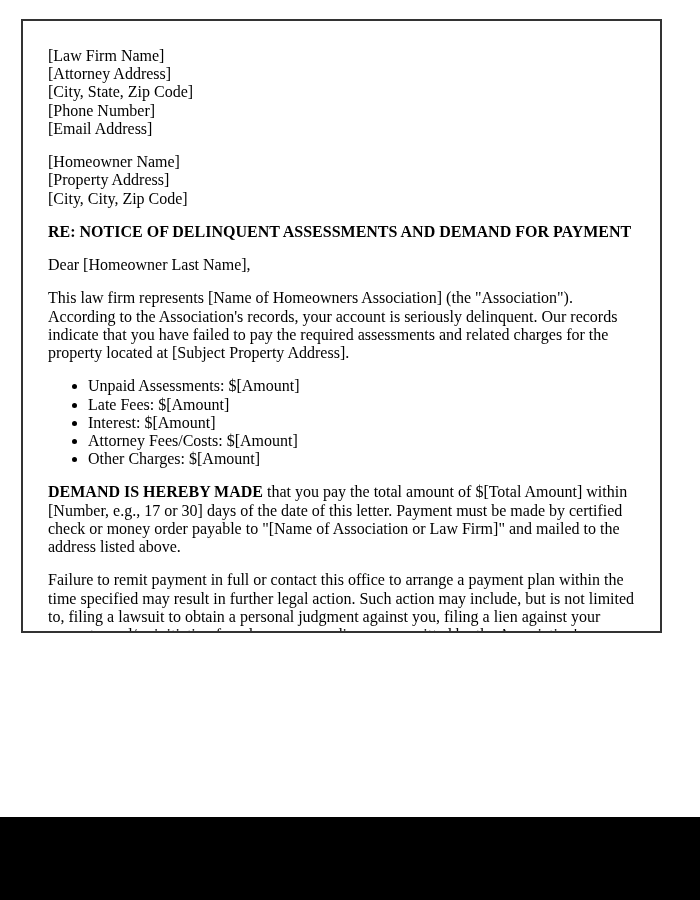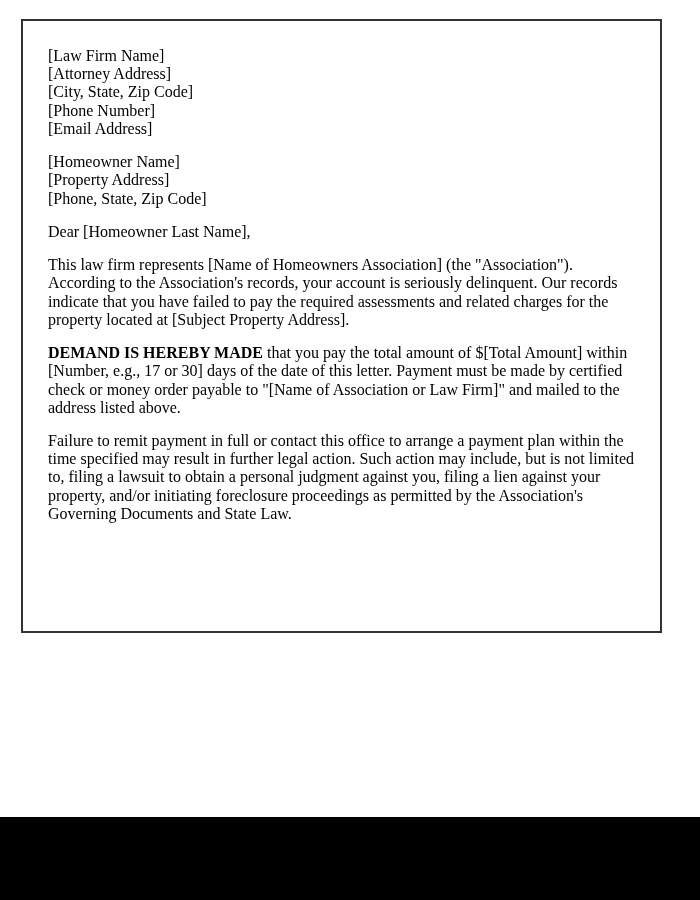--- a/index.html
+++ b/index.html
@@ -71,29 +71,37 @@
 
     <p class="block">[Law Firm Name]
 [Attorney Address]
 [City, State, Zip Code]
 [Phone Number]
 [Email Address]</p>
 
 
     <p class="block">[Homeowner Name]
 [Property Address]
-[Phone, State, Zip Code]</p>
+[City, City, Zip Code]</p>
 
+    <p class="subject">RE: NOTICE OF DELINQUENT ASSESSMENTS AND DEMAND FOR PAYMENT</p>
 
 
     <p>Dear [Homeowner Last Name],</p>
 
     <p>This law firm represents [Name of Homeowners Association] (the "Association"). According to the Association's records, your account is seriously delinquent. Our records indicate that you have failed to pay the required assessments and related charges for the property located at [Subject Property Address].</p>
 
 
+    <ul>
+        <li>Unpaid Assessments: $[Amount]</li>
+        <li>Late Fees: $[Amount]</li>
+        <li>Interest: $[Amount]</li>
+        <li>Attorney Fees/Costs: $[Amount]</li>
+        <li>Other Charges: $[Amount]</li>
+      </ul>
 
     <p><b>DEMAND IS HEREBY MADE</b><span> that you pay the total amount of $[Total Amount] within [Number, e.g., 17 or 30] days of the date of this letter. Payment must be made by certified check or money order payable to "[Name of Association or Law Firm]" and mailed to the address listed above.</span></p>
 
     <p>Failure to remit payment in full or contact this office to arrange a payment plan within the time specified may result in further legal action. Such action may include, but is not limited to, filing a lawsuit to obtain a personal judgment against you, filing a lien against your property, and/or initiating foreclosure proceedings as permitted by the Association's Governing Documents and State Law.</p>
 
   </div>
 
   <div class="bottom-band"></div>
 
 </div>

